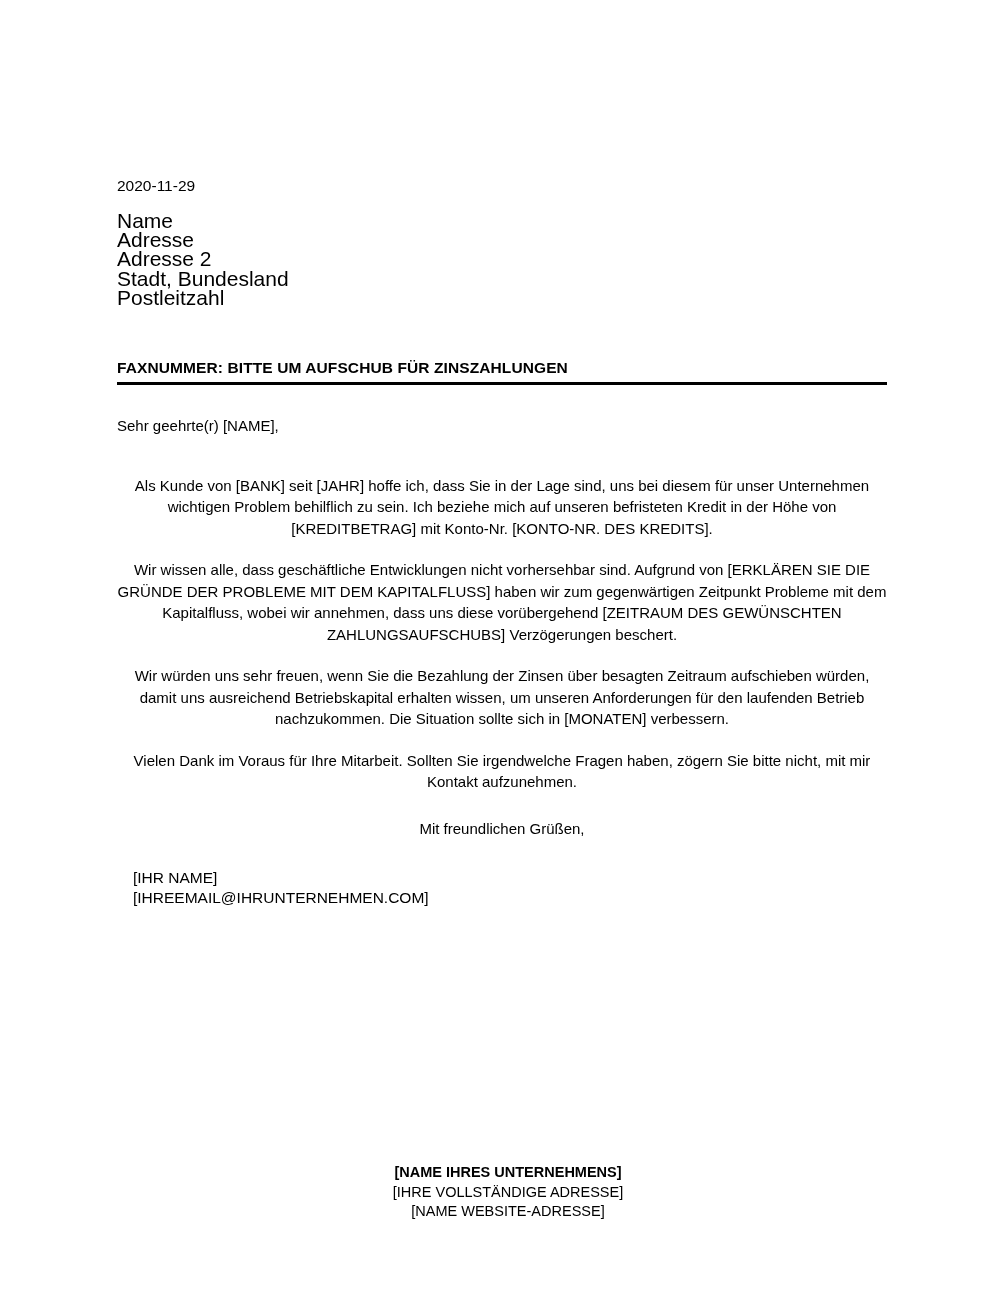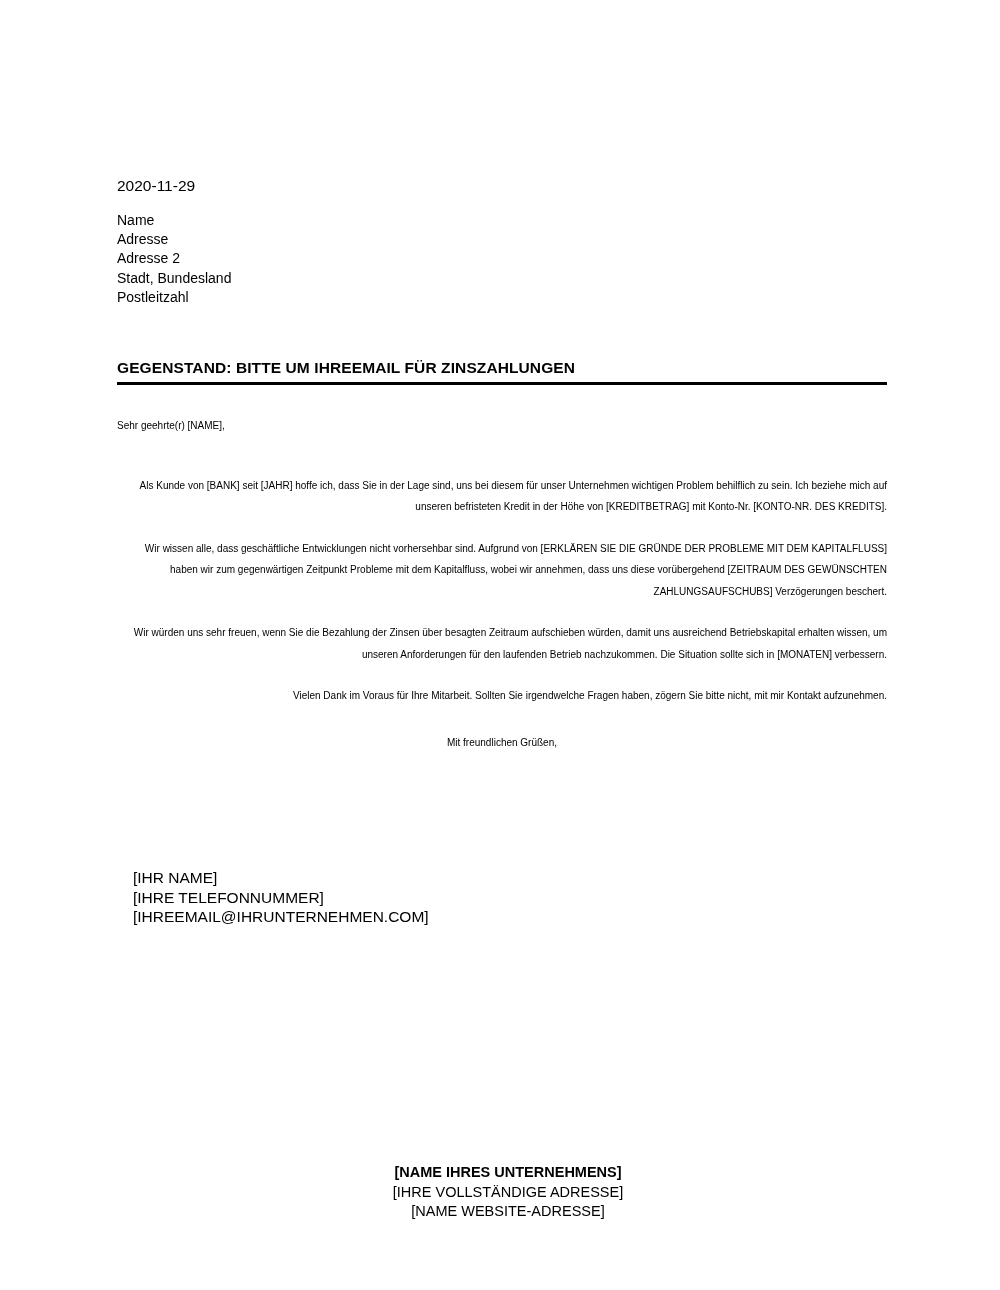--- a/index.html
+++ b/index.html
@@ -27,21 +27,21 @@
     top: 155px;
     left: 117px;
     font-size: 15.5px;
     line-height: 19px;
     margin-top: 21px;
   }
   .recipient {
     position: absolute;
     top: 211px;
     left: 117px;
-    font-size: 14px;
+    font-size: 21px;
     line-height: 19.2px;
   }
   .recipient div {
     white-space: pre;
   }
   .subject-block {
     position: absolute;
     top: 358px;
     left: 117px;
     width: 770px;
@@ -55,29 +55,29 @@
   .rule {
     margin-top: 5px;
     border-top: 3px solid #000000;
     width: 770px;
   }
   .body-block {
     position: absolute;
     top: 415px;
     left: 117px;
     width: 770px;
-    font-size: 10px;
+    font-size: 15px;
     line-height: 21.5px;
   }
   .salutation {
     margin: 0 0 38px 0;
   }
   .para {
     margin: 4px 0 20px 0;
-    text-align: right;
+    text-align: center;
   }
   .closing {
     margin: 25px 0 0 0;
     text-align: center;
   }
   .signature {
     position: absolute;
     top: 868px;
     left: 117px;
     font-size: 15.5px;
@@ -110,36 +110,35 @@
 
   <div class="recipient">
     <div>Name</div>
     <div>Adresse</div>
     <div>Adresse 2</div>
     <div>Stadt, Bundesland</div>
     <div>Postleitzahl</div>
   </div>
 
   <div class="subject-block">
-    <div class="subject">GEGENSTAND: BITTE UM IHREEMAIL FÜR ZINSZAHLUNGEN</div>
+    <div class="subject">FAXNUMMER: BITTE UM AUFSCHUB FÜR ZINSZAHLUNGEN</div>
     <div class="rule"></div>
   </div>
 
   <div class="body-block">
     <p class="salutation">Sehr geehrte(r) [NAME],</p>
     <p class="para">Als Kunde von [BANK] seit [JAHR] hoffe ich, dass Sie in der Lage sind, uns bei diesem für unser Unternehmen wichtigen Problem behilflich zu sein. Ich beziehe mich auf unseren befristeten Kredit in der Höhe von [KREDITBETRAG] mit Konto-Nr. [KONTO-NR. DES KREDITS].</p>
     <p class="para">Wir wissen alle, dass geschäftliche Entwicklungen nicht vorhersehbar sind. Aufgrund von [ERKLÄREN SIE DIE GRÜNDE DER PROBLEME MIT DEM KAPITALFLUSS] haben wir zum gegenwärtigen Zeitpunkt Probleme mit dem Kapitalfluss, wobei wir annehmen, dass uns diese vorübergehend [ZEITRAUM DES GEWÜNSCHTEN ZAHLUNGSAUFSCHUBS] Verzögerungen beschert.</p>
     <p class="para">Wir würden uns sehr freuen, wenn Sie die Bezahlung der Zinsen über besagten Zeitraum aufschieben würden, damit uns ausreichend Betriebskapital erhalten wissen, um unseren Anforderungen für den laufenden Betrieb nachzukommen. Die Situation sollte sich in [MONATEN] verbessern.</p>
     <p class="para">Vielen Dank im Voraus für Ihre Mitarbeit. Sollten Sie irgendwelche Fragen haben, zögern Sie bitte nicht, mit mir Kontakt aufzunehmen.</p>
     <p class="closing">Mit freundlichen Grüßen,</p>
   </div>
 
   <div class="signature">
     <div>[IHR NAME]</div>
-    <div>[IHRE TELEFONNUMMER]</div>
     <div>[IHREEMAIL@IHRUNTERNEHMEN.COM]</div>
   </div>
 
   <div class="footer">
     <div class="company">[NAME IHRES UNTERNEHMENS]</div>
     <div>[IHRE VOLLSTÄNDIGE ADRESSE]</div>
     <div>[NAME WEBSITE-ADRESSE]</div>
   </div>
 
 </div>

